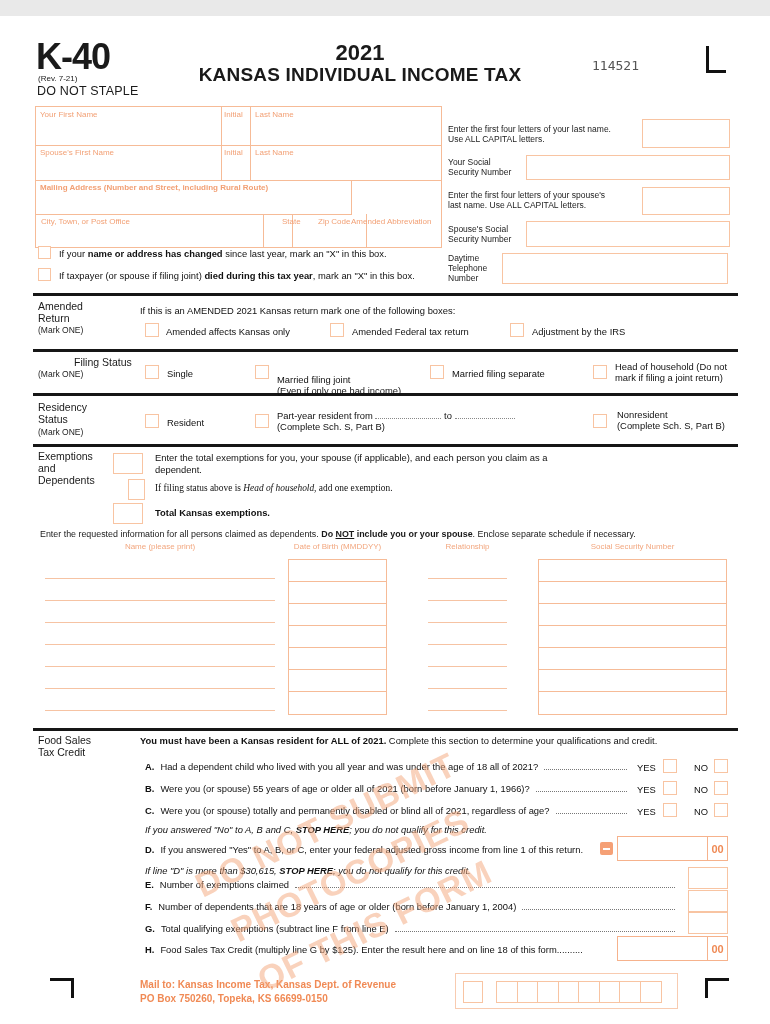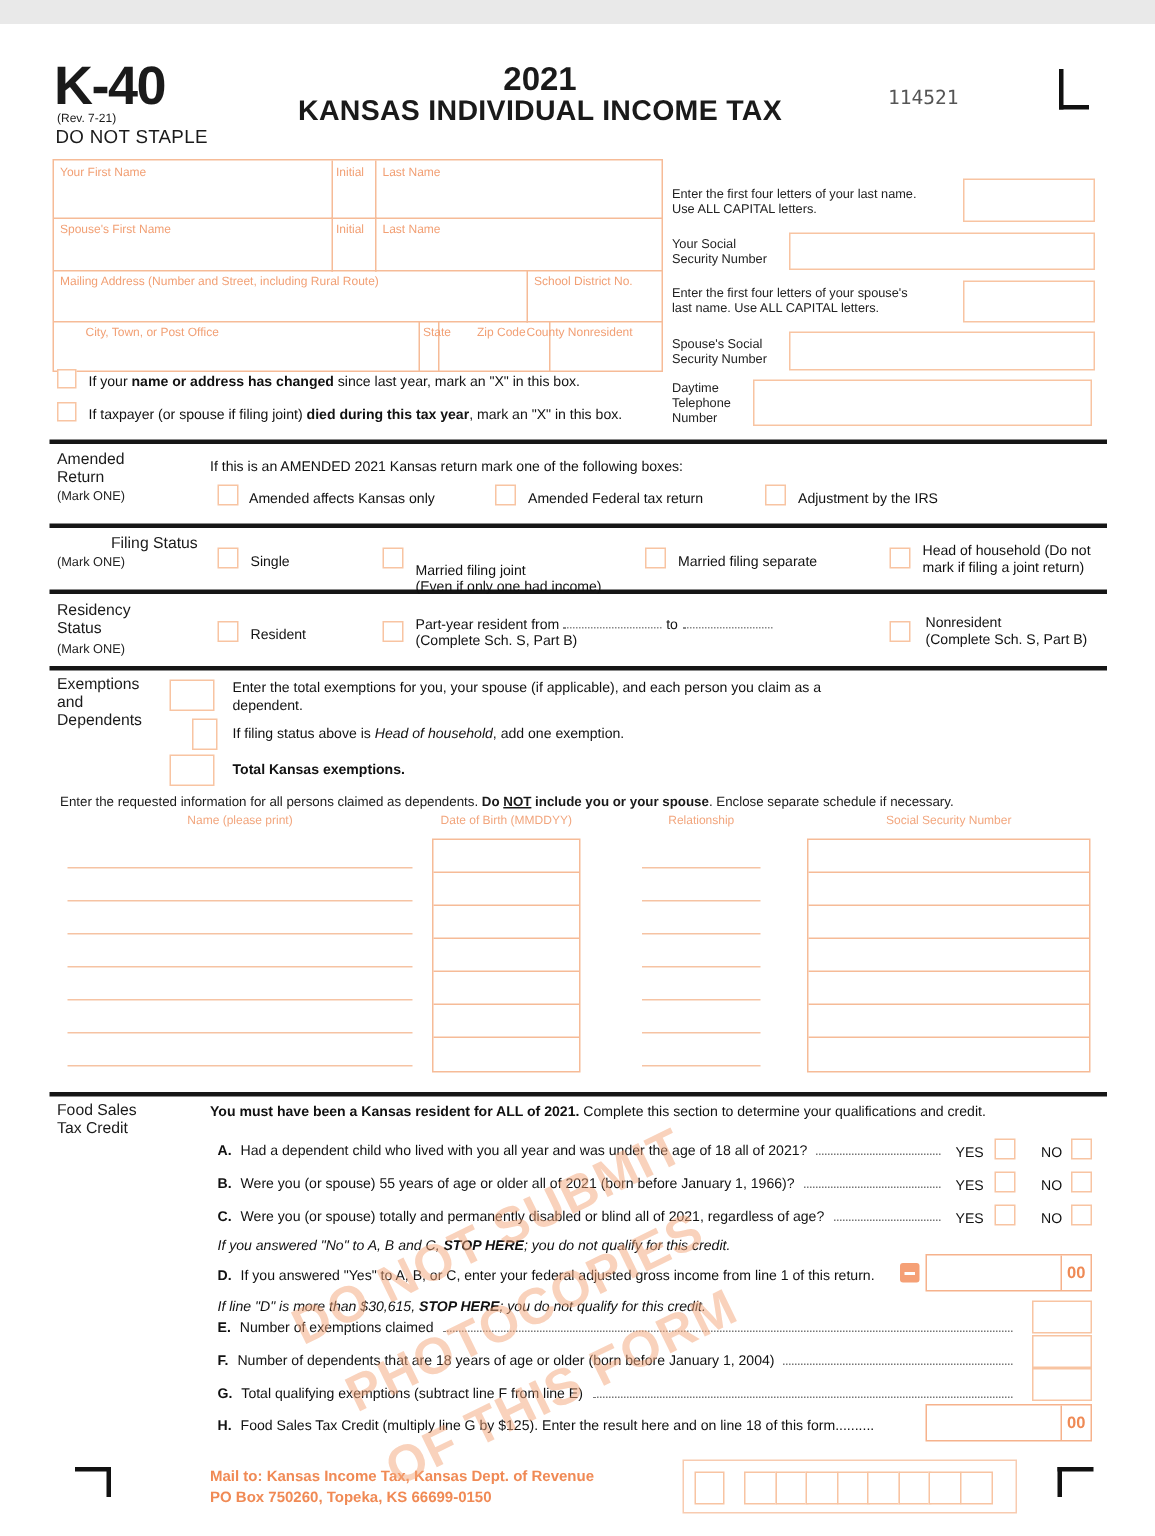--- a/index.html
+++ b/index.html
@@ -58,37 +58,34 @@
       <div class="olab" style="padding:3px 0 0 4px;">Spouse's First Name</div>
       </div>
     <div class="abs" style="left:185px;top:38px;width:29px;height:35px;border-right:1px solid #f6bb97;border-bottom:1px solid #f6bb97;">
       <div class="olab" style="padding:3px 0 0 3px;">Initial</div>
       </div>
     <div class="abs" style="left:214px;top:38px;width:192px;height:35px;border-bottom:1px solid #f6bb97;">
       <div class="olab" style="padding:3px 0 0 5px;">Last Name</div>
       </div>
 
     <div class="abs" style="left:0;top:73px;width:315px;height:34px;border-right:1px solid #f6bb97;border-bottom:1px solid #f6bb97;">
-      <div class="olab" style="padding:3px 0 0 4px;">Mailing Address (Number and Street, including Rural Route)</div>
-      </div>
-    <div class="abs" style="left:315px;top:73px;width:91px;height:34px;border-bottom:1px solid #f6bb97;">
-      <div class="olab" style="padding:3px 0 0 5px;">School District No.</div>
-      </div>
-
-    <div class="abs" style="left:17px;top:107px;width:226px;height:34px;border-right:1px solid #f6bb97;">
+      <div class="olab" style="padding:3px 0 0 4px;font-weight:bold;">Mailing Address (Number and Street, including Rural Route)</div>
+      </div>
+
+    <div class="abs" style="left:1px;top:107px;width:226px;height:34px;border-right:1px solid #f6bb97;">
       <div class="olab" style="padding:3px 0 0 4px;">City, Town, or Post Office</div>
       </div>
     <div class="abs" style="left:226px;top:107px;width:30px;height:34px;border-right:1px solid #f6bb97;">
       <div class="olab" style="padding:3px 0 0 20px;">State</div>
       </div>
     <div class="abs" style="left:256px;top:107px;width:54px;height:34px;border-right:1px solid #f6bb97;padding-left:20px;">
       <div class="olab" style="padding:3px 0 0 6px;">Zip Code</div>
       </div>
     <div class="abs" style="left:310px;top:107px;width:96px;height:34px;">
-      <div class="olab" style="padding:3px 0 0 5px;">County Nonresident</div>
+      <div class="olab" style="padding:3px 0 0 5px;">Amended Abbreviation</div>
       </div>
   </div>
 
   <div class="abs cb" style="left:38px;top:230px;width:13px;height:13px;"></div>
   <div class="abs body9" style="left:59px;top:232px;">
     <span>If your </span><b>name or address has changed</b><span> since last year, mark an "X" in this box.</span>
   </div>
   <div class="abs cb" style="left:38px;top:252px;width:13px;height:13px;"></div>
   <div class="abs body9" style="left:59px;top:254px;">
     <span>If taxpayer (or spouse if filing joint) </span><b>died during this tax year</b><span>, mark an "X" in this box.</span>
@@ -170,21 +167,21 @@
     <div>(Complete Sch. S, Part B)</div>
   </div>
 
   <div class="abs sect pre" style="left:38px;top:434px;">Exemptions
 and
 Dependents</div>
   <div class="abs obox" style="left:113px;top:437px;width:30px;height:21px;"></div>
   <div class="abs body9 pre" style="left:155px;top:436px;line-height:12px;">Enter the total exemptions for you, your spouse (if applicable), and each person you claim as a
 dependent.</div>
   <div class="abs obox" style="left:128px;top:463px;width:17px;height:21px;"></div>
-  <div class="abs body9" style="left:155px;top:467px;">
+  <div class="abs body9" style="left:155px;top:467px;font-family:Liberation Serif, serif;">
     <span>If filing status above is </span><i>Head of household</i><span>, add one exemption.</span>
   </div>
   <div class="abs obox" style="left:113px;top:487px;width:30px;height:21px;"></div>
   <div class="abs body9" style="left:155px;top:491px;font-weight:bold;">Total Kansas exemptions.</div>
 
   <div class="abs" style="left:40px;top:513px;width:700px;font-size:8.9px;">
     <span>Enter the requested information for all persons claimed as dependents. </span><b>Do </b><b style="text-decoration:underline;">NOT</b><b> include you or your spouse</b><span>. Enclose separate schedule if necessary.</span>
   </div>
 
   <div class="abs hdr8" style="left:45px;top:526px;width:230px;">Name (please print)</div>

